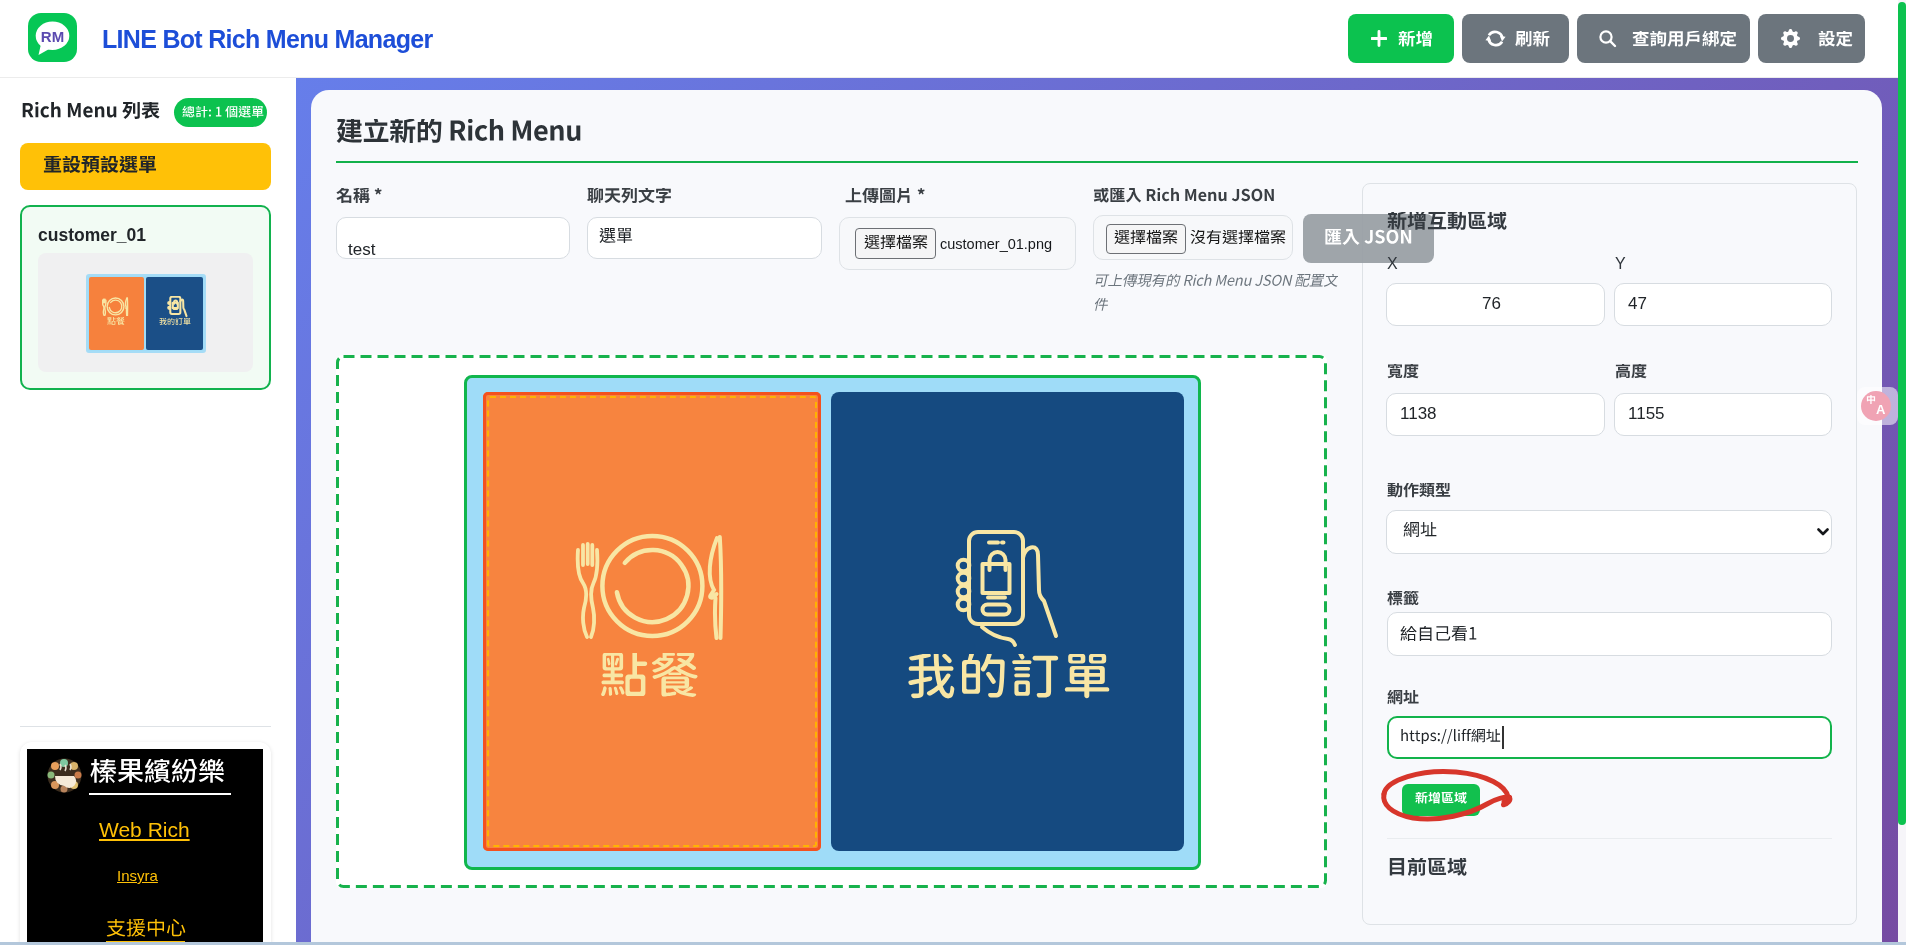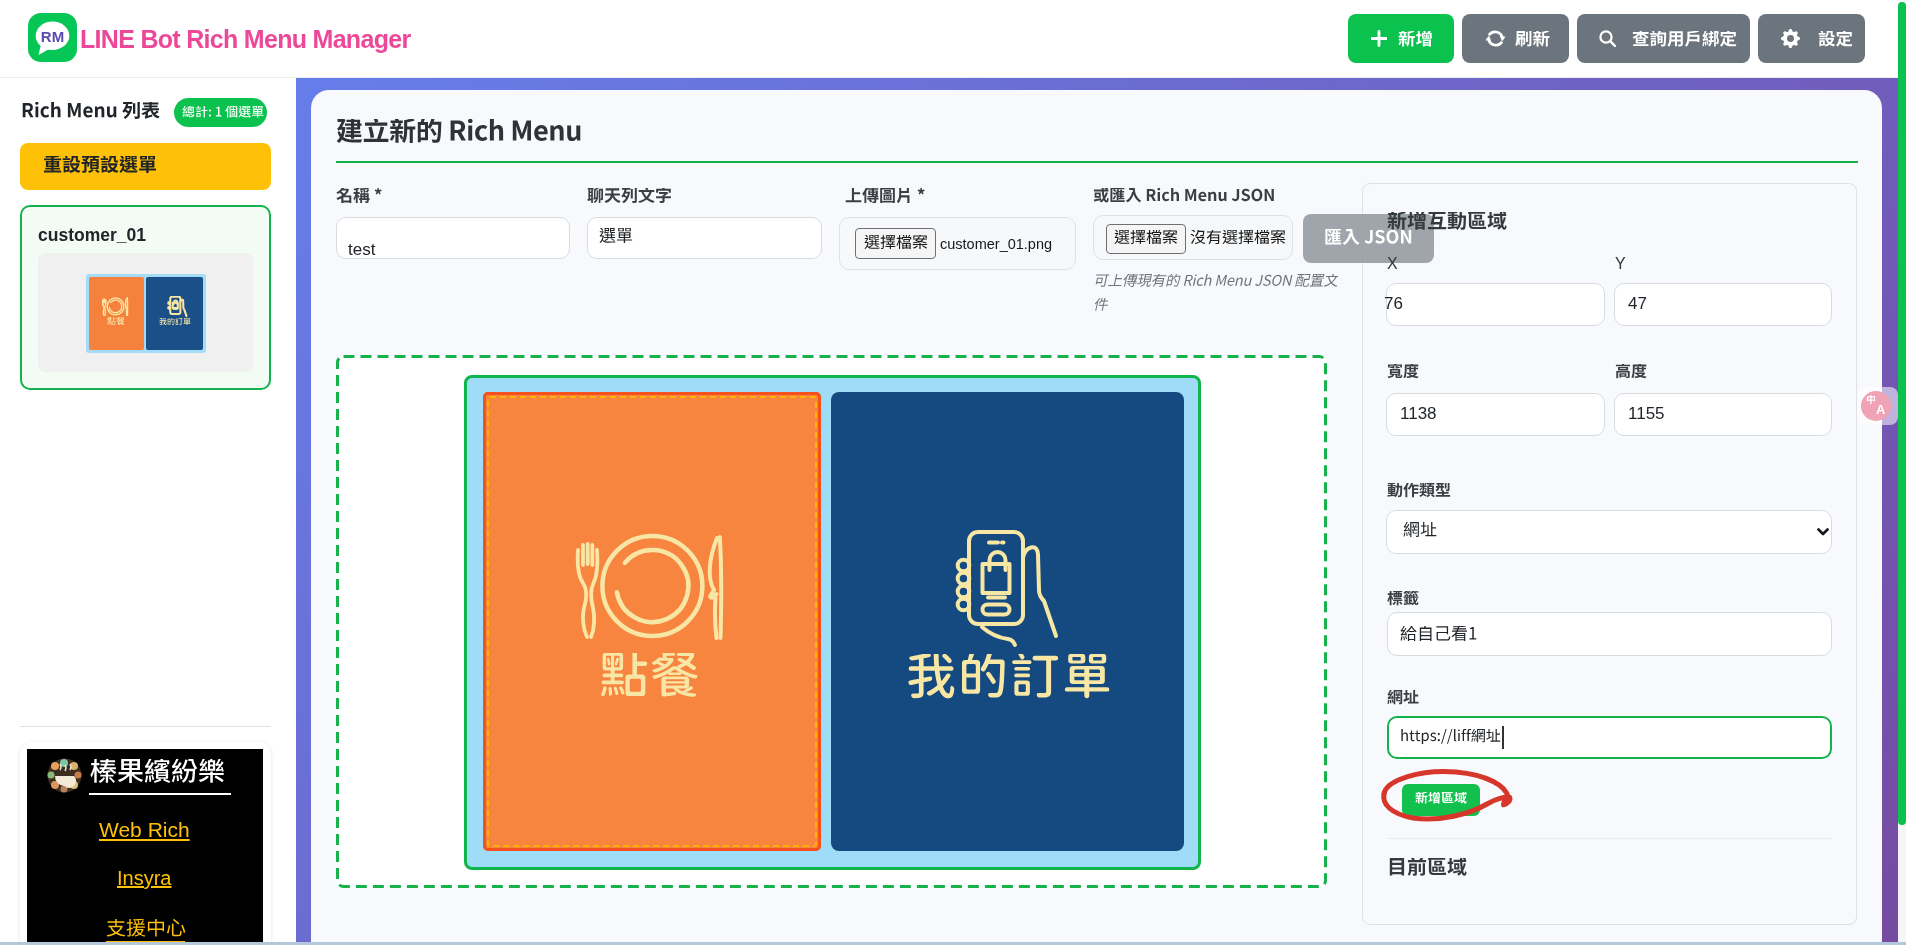--- a/index.html
+++ b/index.html
@@ -9,21 +9,21 @@
 <div class="abs" style="left:0;top:0;width:1620px;height:945px">
 
 <div class="abs" style="left:295px;top:78px;width:1603px;height:867px;background:linear-gradient(135deg,#667eea 0%,#764ba2 100%)"></div>
 <div class="abs" style="left:0;top:0;width:1906px;height:78px;background:#fff;border-bottom:1px solid #ececec"></div>
 <svg class="abs" style="left:28px;top:13px" width="49" height="49" viewBox="0 0 49 49">
 <rect width="49" height="49" rx="13" fill="#06c755"></rect>
 <ellipse cx="24.5" cy="22.8" rx="16.8" ry="14.2" fill="#fff"></ellipse>
 <path d="M13 31 L10.5 42 L23 35 Z" fill="#fff"></path>
 <text x="24.5" y="28.5" text-anchor="middle" font-family="Liberation Sans" font-weight="bold" font-size="15" fill="#5b4ab0">RM</text>
 </svg>
-<div class="abs" style="left:80px;top:25px;font-size:25px;font-weight:bold;color:#ec4899;letter-spacing:-0.7px">LINE Bot Rich Menu Manager</div>
+<div class="abs" style="left:102px;top:25px;font-size:25px;font-weight:bold;color:#1d4ed8;letter-spacing:-0.7px">LINE Bot Rich Menu Manager</div>
 <div class="abs" style="left:1348px;top:14px;width:106px;height:49px;background:#0cc24f;border-radius:8px"></div>
 <svg class="abs" style="left:1371px;top:30px" width="16" height="17" viewBox="0 0 16 17">
       <path d="M8 1.5 V15.5 M1 8.5 H15" stroke="#fff" stroke-width="2.9" stroke-linecap="round"></path>
     </svg>
 <svg style="position:absolute;left:1398px;top:31px" width="35.0" height="17.5" viewBox="0 0 35.0 17.5">
       <path fill="#ffffff" d="M2.0 10.1C1.6 11.3 1.1 12.5 0.5 13.3C0.8 13.5 1.5 14.0 1.8 14.2C2.5 13.3 3.2 11.9 3.6 10.6ZM6.4 10.7C6.9 11.5 7.5 12.6 7.8 13.3L9.1 12.6C8.9 13.2 8.6 13.8 8.3 14.3C8.7 14.5 9.6 15.2 9.9 15.5C11.4 13.3 11.6 9.6 11.6 7.1V6.9H13.3V15.5H15.3V6.9H16.9V4.9H11.6V2.2C13.4 1.9 15.2 1.4 16.6 0.8L15.0 -0.7C13.7 -0.1 11.6 0.5 9.7 0.8V7.1C9.7 8.7 9.6 10.6 9.2 12.3C8.8 11.6 8.3 10.7 7.8 10.0ZM3.6 2.6H6.1C6.0 3.2 5.7 4.1 5.4 4.8H2.8L4.1 4.4C4.0 3.9 3.8 3.2 3.6 2.6ZM3.4 -0.5C3.6 -0.1 3.8 0.4 3.9 0.9H0.9V2.6H3.3L1.9 2.9C2.1 3.5 2.3 4.2 2.4 4.8H0.7V6.5H4.0V7.8H0.8V9.6H4.0V15.4H6.1V9.6H8.8V7.8H6.1V6.5H9.1V4.8H7.3C7.5 4.2 7.8 3.5 8.1 2.9L6.5 2.6H8.8V0.9H6.3C6.1 0.3 5.8 -0.5 5.5 -1.0Z M25.8 3.7C26.2 4.5 26.6 5.5 26.7 6.2L27.9 5.7C27.8 5.1 27.3 4.1 26.8 3.3ZM18.0 11.4 18.7 13.4C20.1 12.8 22.0 12.1 23.7 11.4L23.3 9.5L21.8 10.1V5.2H23.4V3.3H21.8V-0.6H19.9V3.3H18.3V5.2H19.9V10.7C19.2 11.0 18.5 11.2 18.0 11.4ZM24.0 1.7V7.8H33.7V1.7H31.7L33.0 -0.2L30.9 -0.9C30.6 -0.1 30.0 0.9 29.6 1.7H26.8L28.0 1.1C27.8 0.5 27.2 -0.3 26.8 -0.9L25.0 -0.2C25.4 0.4 25.8 1.1 26.0 1.7ZM25.6 3.0H28.0V6.4H25.6ZM29.5 3.0H31.9V6.4H29.5ZM26.7 12.4H31.0V13.2H26.7ZM26.7 11.0V10.0H31.0V11.0ZM24.8 8.5V15.6H26.7V14.7H31.0V15.6H33.0V8.5ZM30.7 3.3C30.4 4.1 30.0 5.1 29.6 5.8L30.6 6.2C31.0 5.5 31.5 4.6 31.9 3.8Z"></path>
     </svg>
 <div class="abs" style="left:1462px;top:14px;width:107px;height:49px;background:#6c757d;border-radius:8px"></div>
 <svg class="abs" style="left:1485px;top:28px" width="21" height="21" viewBox="0 0 20 20">
       <g fill="#fff">
@@ -118,21 +118,21 @@
         <circle cx="17" cy="31" r="3.5" fill="#b8845c"></circle>
 </g>
 <path d="M8 18 h19 a1 1 0 0 1 -9.5 10 a9.5 9.5 0 0 1 -9.5 -10z" fill="#f5ead8"></path>
 <path d="M13 12 q2 -3 0 -6 M18 13 q2 -3 0 -6 M23 12 q2 -3 0 -6" stroke="#e8e0d0" stroke-width="1.5" fill="none"></path>
 </svg>
 <svg style="position:absolute;left:90px;top:759px" width="135.0" height="27" viewBox="0 0 135.0 27">
       <path fill="#ffffff" d="M13.5 18.2C12.4 19.8 10.4 21.5 8.5 22.3C9.0 22.7 9.7 23.5 10.0 24.0C12.0 23.0 14.0 20.8 15.1 18.9ZM18.8 19.3C20.4 20.6 22.5 22.6 23.4 23.9L24.9 22.5C23.9 21.2 21.8 19.4 20.2 18.0ZM4.3 -1.2V3.9H1.2V6.3H4.0C3.3 9.7 1.9 13.7 0.4 15.9C0.8 16.6 1.4 17.7 1.6 18.5C2.6 16.8 3.6 14.3 4.3 11.6V23.8H6.7V10.8C7.3 12.0 8.0 13.4 8.4 14.3L8.9 13.6C9.4 14.1 9.9 14.6 10.2 15.0C11.2 14.4 12.0 13.7 12.8 13.0C13.0 13.4 13.1 13.8 13.1 14.1C14.0 14.0 14.9 13.9 15.8 13.8V15.7H10.3V17.6H15.8V23.8H18.1V17.6H23.5V15.7H18.1V13.4C19.0 13.2 19.9 13.0 20.7 12.7L19.2 11.1C17.8 11.6 15.7 12.0 13.6 12.3C14.2 11.6 14.7 10.9 15.2 10.2H19.3C20.7 12.1 22.9 14.0 25.2 15.0C25.4 14.4 25.8 13.4 26.3 12.9C24.7 12.3 23.0 11.3 21.8 10.2H25.9V8.2H16.3C16.6 7.6 16.8 7.1 17.0 6.5H24.6V4.7H17.6L18.0 3.2H25.1V1.2H18.4L18.7 -0.9L16.3 -1.2C16.3 -0.3 16.1 0.5 16.0 1.2H10.2V3.2H15.6L15.2 4.7H10.5V6.5H14.6C14.3 7.1 14.1 7.6 13.8 8.2H9.5V10.2H12.4C11.7 11.0 10.8 11.8 9.8 12.4C9.3 11.6 7.3 8.5 6.7 7.6V6.3H9.4V3.9H6.7V-1.2Z M31.2 0.1V11.1H39.2V13.1H28.6V15.4H37.2C34.9 17.8 31.2 19.9 27.8 21.0C28.4 21.5 29.2 22.4 29.6 23.1C33.0 21.8 36.6 19.4 39.2 16.7V23.9H41.9V16.5C44.5 19.2 48.1 21.6 51.5 22.9C51.9 22.2 52.6 21.3 53.2 20.8C49.9 19.7 46.3 17.7 43.8 15.4H52.5V13.1H41.9V11.1H50.0V0.1ZM33.9 6.6H39.2V8.9H33.9ZM41.9 6.6H47.2V8.9H41.9ZM33.9 2.2H39.2V4.6H33.9ZM41.9 2.2H47.2V4.6H41.9Z M58.8 16.6C59.1 18.6 59.3 21.2 59.4 23.0L61.2 22.6C61.2 20.9 60.9 18.3 60.5 16.3ZM56.1 16.4C55.9 18.7 55.5 21.3 54.8 23.0C55.4 23.2 56.3 23.5 56.7 23.7C57.3 22.0 57.8 19.2 58.0 16.7ZM61.2 16.1C61.7 17.7 62.4 19.8 62.6 21.1L64.3 20.5C64.0 19.3 63.4 17.2 62.8 15.7ZM68.3 14.4H75.8V15.6H68.3ZM68.3 17.1H75.8V18.3H68.3ZM68.3 11.9H75.8V13.0H68.3ZM67.9 6.1C67.0 7.0 65.6 7.8 64.1 8.3C64.6 8.7 65.2 9.4 65.6 9.8C67.1 9.0 68.8 7.9 69.8 6.7ZM55.8 15.4C56.3 15.1 57.1 14.9 61.9 14.2L62.1 15.6L64.0 15.0C63.8 13.6 63.2 11.2 62.5 9.3L60.8 9.7C61.0 10.5 61.3 11.4 61.5 12.3L58.5 12.7C60.5 10.2 62.4 7.2 64.0 4.2L61.9 3.1C61.4 4.2 60.8 5.4 60.2 6.5L57.9 6.7C59.3 4.7 60.6 2.1 61.6 -0.3L59.4 -1.2C58.5 1.7 56.8 4.8 56.3 5.6C55.8 6.4 55.3 6.9 54.9 7.0C55.1 7.6 55.5 8.7 55.6 9.2C56.0 9.0 56.5 8.9 58.9 8.6C58.1 9.9 57.3 11.0 57.0 11.4C56.2 12.4 55.6 13.0 55.0 13.2C55.3 13.8 55.7 14.9 55.8 15.4ZM76.1 6.0C75.3 6.8 74.2 7.4 72.9 8.0V5.9H76.1V4.2H67.6V5.9H70.6V8.9C68.4 9.6 65.8 10.1 63.4 10.5C63.8 10.9 64.4 11.9 64.6 12.3L66.0 12.0V19.8H69.7C68.1 20.6 65.6 21.6 63.8 22.2C64.2 22.7 64.6 23.5 64.9 23.9C66.9 23.2 69.6 22.2 71.7 21.2L70.1 19.8H74.0L73.1 21.2C75.3 22.1 77.7 23.2 79.2 24.0L80.2 22.2C78.8 21.6 76.5 20.6 74.5 19.8H78.1V10.3H72.1C74.5 9.4 76.7 8.3 78.1 6.8ZM64.4 1.2V5.2H66.6V3.0H77.0V5.2H79.3V1.2H73.3C73.0 0.5 72.7 -0.5 72.4 -1.2L69.9 -0.8C70.2 -0.2 70.4 0.5 70.6 1.2Z M86.4 16.6C86.7 18.4 87.0 20.7 87.0 22.3L89.0 21.8C88.9 20.2 88.6 18.0 88.3 16.2ZM83.5 16.4C83.1 18.5 82.5 21.0 81.7 22.6C82.3 22.7 83.2 23.0 83.7 23.2C84.3 21.6 85.0 19.1 85.4 16.8ZM89.4 16.1C89.8 17.5 90.4 19.3 90.6 20.5L92.5 19.8C92.3 18.7 91.7 16.9 91.2 15.5ZM95.2 0.5C94.7 3.3 93.4 7.0 91.4 9.2C92.0 9.6 92.8 10.2 93.3 10.7C95.4 8.2 96.8 4.3 97.6 0.9ZM82.7 15.4C83.3 15.1 84.2 14.8 90.3 13.9C90.5 14.4 90.5 14.9 90.6 15.3L92.6 14.7C92.4 13.3 91.7 10.8 91.0 9.0L89.1 9.4C89.3 10.2 89.6 11.2 89.9 12.0L85.6 12.6C87.8 10.2 89.9 7.2 91.7 4.2L89.6 2.9C89.0 4.2 88.3 5.4 87.6 6.5L84.9 6.7C86.3 4.7 87.7 2.2 88.7 -0.3L86.6 -1.2C85.6 1.8 83.8 4.8 83.3 5.6C82.8 6.4 82.3 6.9 81.8 7.1C82.1 7.7 82.4 8.7 82.5 9.2C82.9 9.0 83.5 8.8 86.3 8.5C85.3 9.9 84.5 10.9 84.1 11.4C83.2 12.4 82.6 13.0 82.0 13.1C82.2 13.8 82.6 14.9 82.7 15.4ZM98.4 -0.2V2.1H101.3C102.0 4.9 103.2 7.7 104.5 9.8H94.0V12.2H96.6C96.2 16.7 94.9 20.0 91.9 21.9C92.4 22.4 93.3 23.3 93.6 23.8C96.9 21.4 98.4 17.6 99.0 12.2H102.7C102.4 18.1 102.1 20.4 101.6 21.0C101.4 21.3 101.1 21.4 100.8 21.4C100.3 21.4 99.4 21.4 98.4 21.2C98.7 21.9 99.0 22.9 99.0 23.6C100.2 23.7 101.3 23.7 102.0 23.5C102.7 23.5 103.2 23.2 103.7 22.6C104.5 21.6 104.8 18.7 105.1 10.9V10.7C105.7 10.3 106.7 9.5 107.3 9.2C105.5 7.1 103.9 3.4 103.2 -0.2Z M120.1 7.4H122.9V9.8H120.1ZM120.1 3.2H122.9V5.6H120.1ZM116.9 16.8C115.2 18.6 111.8 20.2 108.7 20.9C109.3 21.4 110.0 22.4 110.4 23.0C113.6 22.1 117.1 20.0 119.0 17.7ZM124.4 18.2C127.0 19.6 130.4 21.8 132.0 23.2L133.7 21.3C131.9 20.0 128.5 17.9 125.9 16.6ZM120.3 12.4V13.9H109.3V16.0H120.3V23.8H122.8V16.0H133.7V13.9H122.8V12.4ZM120.6 -1.3C120.5 -0.6 120.3 0.4 120.1 1.3H117.9V11.7H125.2V1.3H122.1L122.9 -0.9ZM126.3 12.5C126.8 12.3 127.5 12.2 131.8 11.6L132.0 12.8L133.8 12.3C133.5 11.1 133.0 9.2 132.5 7.9L130.9 8.3L131.4 10.0L128.6 10.3C130.4 8.3 132.2 5.8 133.6 3.4L131.7 2.3C131.4 3.1 130.9 3.9 130.5 4.7L128.2 4.9C129.2 3.4 130.2 1.5 130.9 -0.4L128.8 -1.0C128.2 1.2 126.9 3.5 126.5 4.1C126.1 4.7 125.8 5.2 125.4 5.2C125.6 5.8 126.0 6.8 126.1 7.2C126.4 7.0 127.0 6.9 129.2 6.6C128.4 7.8 127.7 8.7 127.4 9.1C126.7 9.9 126.2 10.4 125.7 10.5C125.9 11.1 126.2 12.1 126.3 12.5ZM110.2 12.3C110.6 12.1 111.3 11.9 115.6 11.3L115.8 12.5L117.5 12.1C117.4 10.8 117.0 8.9 116.5 7.5L114.9 7.8L115.3 9.7L112.5 10.0C114.2 8.0 116.0 5.6 117.4 3.1L115.5 2.1C115.1 3.0 114.7 3.8 114.2 4.6L112.3 4.8C113.3 3.3 114.2 1.5 115.0 -0.2L112.9 -1.0C112.3 1.2 111.1 3.4 110.7 4.0C110.3 4.6 109.9 5.0 109.6 5.1C109.8 5.6 110.1 6.6 110.2 7.0C110.5 6.8 111.1 6.7 113.0 6.4C112.2 7.6 111.5 8.5 111.2 8.9C110.5 9.7 110.0 10.2 109.5 10.3C109.8 10.9 110.1 11.9 110.2 12.3Z"></path>
     </svg>
 <div class="abs" style="left:89px;top:793px;width:142px;height:2px;background:#fff"></div>
 <div class="abs" style="left:99px;top:818px;font-size:21px;color:#ffc107;text-decoration:underline">Web Rich</div>
-<div class="abs" style="left:117px;top:867px;font-size:20px;color:#ffc107;text-decoration:underline">Insyra</div>
+<div class="abs" style="left:117px;top:867px;font-size:15px;color:#ffc107;text-decoration:underline">Insyra</div>
 <svg style="position:absolute;left:106px;top:919px" width="80.0" height="20" viewBox="0 0 80.0 20">
       <path fill="#ffc107" d="M9.2 -0.8V2.3H1.5V3.7H9.2V6.8H2.5V8.3H4.6L4.2 8.5C5.2 10.6 6.7 12.4 8.6 13.8C6.3 15.0 3.6 15.7 0.7 16.2C1.0 16.5 1.4 17.2 1.5 17.6C4.6 17.0 7.5 16.1 10.0 14.7C12.3 16.1 15.1 17.0 18.3 17.5C18.6 17.1 19.0 16.4 19.3 16.1C16.3 15.7 13.7 14.9 11.5 13.8C13.8 12.2 15.6 10.1 16.8 7.4L15.7 6.8L15.5 6.8H10.7V3.7H18.4V2.3H10.7V-0.8ZM5.7 8.3H14.6C13.5 10.3 12.0 11.8 10.1 13.0C8.2 11.8 6.7 10.2 5.7 8.3Z M31.6 1.6C31.9 2.5 32.1 3.7 32.2 4.4L33.5 4.1C33.3 3.4 33.1 2.3 32.8 1.4ZM37.2 -0.7C34.9 -0.1 30.6 0.2 27.1 0.3C27.3 0.6 27.5 1.1 27.5 1.5C31.0 1.4 35.4 1.1 38.1 0.5ZM28.0 2.1C28.4 2.9 28.8 3.9 29.0 4.6L30.2 4.2C30.0 3.6 29.6 2.5 29.2 1.7ZM36.4 1.2C36.0 2.2 35.3 3.6 34.6 4.6H27.5V5.8H30.1L29.9 7.4H27.0V8.7H29.7C29.2 11.6 28.1 14.8 25.3 16.5C25.6 16.8 26.1 17.2 26.3 17.6C28.3 16.3 29.5 14.4 30.3 12.3C30.9 13.3 31.7 14.2 32.6 15.0C31.4 15.7 30.1 16.2 28.5 16.5C28.8 16.8 29.2 17.3 29.4 17.6C31.0 17.2 32.5 16.6 33.7 15.8C35.1 16.6 36.7 17.3 38.5 17.7C38.7 17.3 39.1 16.7 39.4 16.4C37.7 16.1 36.2 15.6 34.9 14.9C36.1 13.7 37.1 12.3 37.7 10.4L36.8 10.0L36.6 10.1H30.9L31.2 8.7H39.0V7.4H31.4L31.5 5.8H38.4V4.6H36.0C36.6 3.7 37.3 2.7 37.9 1.7ZM31.1 11.2H35.9C35.4 12.4 34.7 13.4 33.8 14.1C32.6 13.3 31.7 12.4 31.1 11.2ZM23.3 -0.8V3.2H20.8V4.6H23.3V9.5L20.7 10.3L20.9 11.8L23.3 11.0V15.9C23.3 16.1 23.2 16.2 23.0 16.2C22.8 16.2 22.0 16.2 21.1 16.2C21.3 16.6 21.5 17.2 21.5 17.6C22.8 17.6 23.6 17.6 24.1 17.3C24.6 17.1 24.7 16.7 24.7 15.9V10.5L27.0 9.8L26.8 8.4L24.7 9.1V4.6H26.9V3.2H24.7V-0.8Z M49.2 -0.8V2.8H41.9V12.3H43.4V11.0H49.2V17.6H50.7V11.0H56.5V12.2H58.0V2.8H50.7V-0.8ZM43.4 9.6V4.2H49.2V9.6ZM56.5 9.6H50.7V4.2H56.5Z M65.9 4.8V14.7C65.9 16.7 66.5 17.2 68.7 17.2C69.2 17.2 72.2 17.2 72.7 17.2C75.0 17.2 75.5 16.1 75.7 12.3C75.3 12.2 74.6 11.9 74.2 11.6C74.1 15.1 73.9 15.8 72.7 15.8C72.0 15.8 69.4 15.8 68.8 15.8C67.7 15.8 67.5 15.6 67.5 14.7V4.8ZM62.7 6.3C62.4 8.7 61.7 11.8 60.9 13.8L62.4 14.5C63.2 12.3 63.8 8.9 64.1 6.6ZM75.2 6.3C76.3 8.7 77.4 11.8 77.8 13.9L79.3 13.3C78.9 11.2 77.8 8.2 76.6 5.8ZM66.8 0.9C68.7 2.2 71.1 4.2 72.2 5.5L73.3 4.3C72.1 3.1 69.7 1.2 67.9 -0.1Z"></path>
     </svg>
 <div class="abs" style="left:106px;top:941px;width:79px;height:2px;background:#ffc107"></div>
 <div class="abs" style="left:311px;top:90px;width:1571px;height:875px;background:#f8f9fc;border-radius:18px"></div>
 <svg style="position:absolute;left:336px;top:119px" width="246.0" height="27" viewBox="0 0 246.0 27">
       <path fill="#2d3338" d="M10.5 0.7V3.1H15.0V4.4H9.0V6.8H15.0V8.2H10.3V10.6H15.0V11.9H10.2V14.2H15.0V15.5H9.1V18.0H15.0V19.8H18.1V18.0H25.3V15.5H18.1V14.2H24.4V11.9H18.1V10.6H24.1V6.8H25.6V4.4H24.1V0.7H18.1V-1.3H15.0V0.7ZM18.1 6.8H21.2V8.2H18.1ZM18.1 4.4V3.1H21.2V4.4ZM2.5 11.9C2.5 11.5 3.3 11.0 3.9 10.7H6.2C6.0 12.4 5.6 14.0 5.2 15.4C4.7 14.5 4.2 13.4 3.9 12.2L1.5 13.0C2.2 15.2 3.0 16.9 3.9 18.3C3.1 19.8 2.0 21.0 0.7 21.9C1.4 22.3 2.5 23.4 3.0 24.0C4.2 23.2 5.2 22.0 6.0 20.6C8.8 22.9 12.5 23.5 17.1 23.5H25.0C25.2 22.6 25.7 21.2 26.2 20.5C24.3 20.6 18.7 20.6 17.2 20.6C13.2 20.6 9.8 20.1 7.3 18.0C8.4 15.4 9.1 12.2 9.4 8.2L7.6 7.8L7.0 7.9H6.1C7.3 5.8 8.5 3.5 9.6 1.0L7.6 -0.3L6.6 0.1H1.5V3.0H5.5C4.5 5.1 3.5 7.0 3.1 7.6C2.5 8.5 1.8 9.2 1.2 9.4C1.6 10.0 2.2 11.3 2.5 11.9Z M32.4 8.3C33.3 11.7 34.3 16.2 34.6 19.1L38.1 18.2C37.7 15.3 36.7 11.0 35.6 7.6ZM37.6 -0.8C38.0 0.5 38.6 2.3 38.9 3.5H29.0V6.8H51.3V3.5H39.3L42.3 2.7C42.0 1.5 41.4 -0.3 40.8 -1.6ZM44.6 7.6C43.9 11.5 42.4 16.4 41.1 19.7H27.8V23.0H52.4V19.7H44.6C45.9 16.6 47.2 12.3 48.2 8.3Z M56.3 15.7C55.7 17.4 54.8 19.2 53.9 20.5C54.5 20.8 55.5 21.5 56.0 22.0C57.0 20.5 58.1 18.3 58.8 16.4ZM63.1 16.5C63.9 17.8 64.8 19.5 65.2 20.6L67.2 19.4C66.9 20.3 66.5 21.2 66.0 22.0C66.6 22.4 67.9 23.4 68.5 23.9C70.8 20.5 71.2 14.9 71.2 10.9V10.6H73.7V23.9H76.8V10.6H79.3V7.6H71.2V3.3C73.8 2.9 76.6 2.2 78.8 1.3L76.4 -1.1C74.4 -0.2 71.1 0.7 68.1 1.2V10.9C68.1 13.4 68.0 16.3 67.3 18.9C66.8 17.9 66.0 16.5 65.2 15.4ZM58.7 4.0H62.7C62.4 5.0 61.9 6.4 61.5 7.4H57.5L59.5 6.8C59.4 6.0 59.1 4.9 58.7 4.0ZM58.5 -0.8C58.7 -0.2 59.0 0.6 59.3 1.4H54.6V4.0H58.3L56.1 4.5C56.4 5.4 56.7 6.5 56.8 7.4H54.2V10.0H59.4V12.1H54.4V14.8H59.4V23.8H62.6V14.8H66.8V12.1H62.6V10.0H67.2V7.4H64.4C64.8 6.5 65.2 5.5 65.6 4.4L63.3 4.0H66.8V1.4H62.9C62.6 0.4 62.1 -0.7 61.7 -1.6Z M94.3 10.6C95.6 12.6 97.3 15.3 98.0 16.9L100.8 15.3C99.9 13.7 98.1 11.1 96.8 9.2ZM95.6 -1.3C94.8 1.9 93.5 5.2 92.0 7.5V3.1H87.8C88.2 1.9 88.7 0.5 89.1 -0.8L85.6 -1.3C85.5 -0.1 85.2 1.7 84.8 3.1H81.8V23.2H84.7V21.2H92.0V8.5C92.7 9.0 93.6 9.7 94.1 10.1C94.9 8.9 95.7 7.5 96.4 5.8H102.2C102.0 15.4 101.6 19.4 100.8 20.3C100.5 20.7 100.2 20.8 99.6 20.8C98.9 20.8 97.3 20.8 95.6 20.6C96.1 21.5 96.6 22.9 96.6 23.8C98.2 23.8 99.9 23.8 100.9 23.7C102.0 23.5 102.8 23.2 103.5 22.2C104.6 20.8 104.9 16.4 105.3 4.3C105.3 3.9 105.3 2.8 105.3 2.8H97.6C98.1 1.7 98.4 0.5 98.7 -0.6ZM84.7 5.9H89.0V10.3H84.7ZM84.7 18.4V13.1H89.0V18.4Z M118.6 10.9V4.8H121.2C123.7 4.8 125.1 5.5 125.1 7.7C125.1 9.8 123.7 10.9 121.2 10.9ZM125.5 21.6H129.9L125.3 13.4C127.5 12.5 129.1 10.7 129.1 7.7C129.1 3.1 125.7 1.6 121.5 1.6H114.6V21.6H118.6V14.0H121.4Z M132.3 21.6H136.2V6.5H132.3ZM134.3 4.0C135.6 4.0 136.6 3.2 136.6 1.9C136.6 0.6 135.6 -0.3 134.3 -0.3C132.9 -0.3 132.0 0.6 132.0 1.9C132.0 3.2 132.9 4.0 134.3 4.0Z M146.5 22.0C148.2 22.0 150.0 21.4 151.5 20.1L149.9 17.5C149.0 18.2 148.0 18.7 146.9 18.7C144.8 18.7 143.2 16.9 143.2 14.0C143.2 11.2 144.8 9.3 147.1 9.3C147.9 9.3 148.6 9.7 149.4 10.3L151.3 7.8C150.2 6.8 148.7 6.1 146.9 6.1C142.8 6.1 139.1 9.0 139.1 14.0C139.1 19.1 142.4 22.0 146.5 22.0Z M153.9 21.6H157.9V11.2C159.0 10.1 159.8 9.5 161.0 9.5C162.5 9.5 163.1 10.3 163.1 12.7V21.6H167.1V12.2C167.1 8.4 165.7 6.1 162.4 6.1C160.4 6.1 158.9 7.2 157.7 8.3L157.9 5.5V0.1H153.9Z M176.8 21.6H180.4V13.3C180.4 11.3 180.1 8.6 179.9 6.7H180.0L181.6 11.4L184.7 19.8H187.0L190.1 11.4L191.7 6.7H191.9C191.6 8.6 191.3 11.3 191.3 13.3V21.6H195.0V1.6H190.6L187.2 11.0C186.8 12.2 186.5 13.5 186.0 14.8H185.9C185.5 13.5 185.1 12.2 184.7 11.0L181.3 1.6H176.8Z M205.7 22.0C207.6 22.0 209.5 21.3 211.0 20.3L209.7 17.9C208.5 18.5 207.5 18.9 206.3 18.9C204.0 18.9 202.4 17.6 202.1 15.2H211.4C211.5 14.8 211.6 14.1 211.6 13.3C211.6 9.1 209.4 6.1 205.3 6.1C201.7 6.1 198.2 9.2 198.2 14.0C198.2 19.0 201.5 22.0 205.7 22.0ZM202.0 12.5C202.3 10.3 203.7 9.2 205.3 9.2C207.3 9.2 208.2 10.5 208.2 12.5Z M214.4 21.6H218.4V11.2C219.5 10.1 220.3 9.5 221.5 9.5C223.0 9.5 223.7 10.3 223.7 12.7V21.6H227.6V12.2C227.6 8.4 226.2 6.1 223.0 6.1C220.9 6.1 219.4 7.2 218.1 8.5H218.0L217.7 6.5H214.4Z M235.9 22.0C237.9 22.0 239.4 21.0 240.7 19.4H240.8L241.1 21.6H244.3V6.5H240.3V16.7C239.3 18.0 238.5 18.6 237.3 18.6C235.8 18.6 235.1 17.8 235.1 15.4V6.5H231.2V15.9C231.2 19.7 232.6 22.0 235.9 22.0Z"></path>
     </svg>
 <div class="abs" style="left:336px;top:161px;width:1522px;height:2px;background:#12b14b"></div>
 <svg style="position:absolute;left:336px;top:188px" width="46.5" height="17" viewBox="0 0 46.5 17">
@@ -220,21 +220,21 @@
 <svg style="position:absolute;left:906.0px;top:654px" width="208.0" height="50" viewBox="0 0 208.0 50">
       <path fill="#f8e6a4" d="M37.1 0.3Q37.8 -0.2 38.8 -0.2Q39.7 -0.1 40.4 0.5Q41.7 1.8 43.1 3.1Q44.4 4.5 45.2 5.5Q45.9 6.3 45.7 7.2Q45.5 8.1 44.7 8.8Q43.8 9.3 43.0 9.1Q42.1 8.9 41.5 8.1Q40.6 7.0 39.2 5.6Q38.0 4.2 36.8 3.0Q36.1 2.4 36.2 1.6Q36.2 0.9 37.1 0.3ZM45.2 12.3Q46.2 12.3 46.9 12.9Q47.5 13.5 47.5 14.6Q47.5 15.6 46.9 16.2Q46.2 16.8 45.2 16.8H4.9Q3.9 16.8 3.2 16.2Q2.7 15.5 2.7 14.5Q2.7 13.5 3.2 12.9Q3.9 12.3 4.9 12.3ZM2.5 29.1Q2.2 28.0 2.7 27.3Q3.2 26.5 4.2 26.4Q7.2 25.9 10.2 25.3Q13.2 24.7 16.5 24.0Q19.9 23.3 24.0 22.5Q24.9 22.3 25.5 22.8Q26.2 23.3 26.2 24.2Q26.3 25.2 25.8 25.9Q25.2 26.6 24.3 26.9Q21.5 27.4 19.0 28.0Q16.6 28.6 14.3 29.1Q12.1 29.6 9.9 30.1Q7.8 30.5 5.5 31.0Q4.5 31.2 3.6 30.7Q2.8 30.2 2.5 29.1ZM17.6 38.4Q17.6 40.5 17.1 41.6Q16.6 42.8 15.2 43.3Q13.9 43.9 12.3 44.0Q10.7 44.1 8.1 44.2Q7.0 44.2 6.2 43.5Q5.5 42.9 5.2 41.8Q5.1 40.8 5.6 40.1Q6.1 39.5 7.2 39.5Q8.8 39.5 9.9 39.5Q11.0 39.5 11.7 39.5Q12.4 39.5 12.6 39.2Q12.9 39.0 12.9 38.4V3.4H17.6ZM24.4 0.3Q25.1 1.2 24.8 1.9Q24.6 2.7 23.5 2.9Q20.7 3.8 18.0 4.3Q15.2 4.9 12.4 5.4Q9.6 5.9 6.2 6.4Q5.3 6.5 4.5 6.0Q3.8 5.5 3.4 4.6Q3.1 3.8 3.5 3.1Q3.9 2.5 4.8 2.4Q7.2 2.0 9.2 1.6Q11.2 1.2 13.1 0.8Q15.0 0.4 16.7 -0.0Q18.4 -0.5 20.2 -1.0Q21.4 -1.3 22.5 -1.0Q23.6 -0.7 24.4 0.3ZM30.1 -1.8Q31.2 -1.8 31.9 -1.2Q32.6 -0.5 32.6 0.6Q32.6 6.9 33.1 12.7Q33.6 18.5 34.6 23.4Q35.5 28.3 36.7 31.9Q38.0 35.5 39.4 37.6Q40.9 39.6 42.5 39.6Q43.5 39.6 43.9 38.1Q44.2 36.6 44.5 33.2Q44.6 32.2 45.1 31.9Q45.7 31.6 46.6 32.2Q47.5 32.8 48.0 33.8Q48.5 34.8 48.2 35.9Q47.8 39.1 47.1 41.0Q46.5 42.9 45.3 43.6Q44.1 44.4 42.1 44.4Q39.1 44.4 36.8 42.0Q34.5 39.6 32.8 35.5Q31.2 31.3 30.1 25.8Q29.0 20.2 28.4 13.8Q27.8 7.4 27.7 0.6Q27.7 -0.5 28.3 -1.2Q29.0 -1.8 30.1 -1.8ZM43.4 19.8Q44.2 20.1 44.5 20.9Q44.8 21.7 44.2 22.6Q42.4 25.6 40.3 28.3Q38.2 30.9 35.9 33.2Q33.6 35.5 30.9 37.5Q28.2 39.5 25.2 41.2Q24.2 41.8 23.2 41.6Q22.2 41.4 21.4 40.5Q20.7 39.6 20.9 38.9Q21.1 38.1 22.0 37.6Q26.0 35.5 29.2 33.0Q32.4 30.5 35.1 27.5Q37.8 24.5 40.1 20.8Q40.6 19.9 41.5 19.6Q42.4 19.3 43.4 19.8Z M72.0 19.5V23.6H58.6V19.5ZM66.1 -1.9Q67.2 -1.7 67.7 -0.9Q68.2 -0.1 67.8 0.9Q67.2 2.8 66.6 4.3Q66.0 5.9 65.2 7.5L61.5 6.6Q61.9 5.4 62.2 4.3Q62.5 3.3 62.7 2.3Q63.0 1.3 63.1 0.2Q63.4 -0.9 64.1 -1.5Q64.8 -2.1 66.0 -1.9ZM98.7 9.9Q98.4 17.9 98.2 23.4Q97.9 28.9 97.5 32.5Q97.1 36.1 96.6 38.1Q96.1 40.1 95.3 41.0Q94.4 42.2 93.4 42.7Q92.4 43.2 91.0 43.4Q89.7 43.5 88.2 43.5Q86.8 43.5 84.8 43.5Q83.8 43.5 83.1 42.8Q82.3 42.1 82.2 41.1Q82.0 40.0 82.5 39.5Q83.0 38.9 84.1 39.0Q85.8 39.1 87.1 39.1Q88.3 39.1 89.2 39.1Q90.0 39.1 90.5 39.0Q91.0 38.8 91.4 38.3Q92.0 37.6 92.4 35.9Q92.8 34.1 93.2 30.8Q93.5 27.5 93.8 22.6Q94.0 17.7 94.2 10.7Q94.2 9.9 93.5 9.9H81.0V5.6H95.9Q97.2 5.6 97.9 6.4Q98.7 7.1 98.7 8.4ZM84.0 -1.8Q85.0 -1.6 85.4 -0.8Q85.9 -0.1 85.6 0.9Q84.8 3.4 84.1 5.5Q83.5 7.6 82.7 9.4Q82.0 11.2 81.1 12.9Q80.2 14.6 79.1 16.4Q78.5 17.3 77.6 17.5Q76.7 17.6 75.8 17.0Q75.0 16.4 74.8 15.5Q74.7 14.6 75.2 13.7Q76.3 12.1 77.1 10.6Q77.9 9.1 78.6 7.5Q79.2 5.9 79.8 4.0Q80.5 2.1 81.0 -0.1Q81.3 -1.1 82.1 -1.6Q82.9 -2.1 84.0 -1.8ZM81.1 18.2Q82.0 17.7 82.8 17.9Q83.6 18.1 84.2 18.8Q85.1 20.0 86.1 21.4Q87.1 22.8 88.0 24.2Q88.9 25.5 89.4 26.4Q90.0 27.2 89.7 28.2Q89.5 29.1 88.6 29.6Q87.7 30.2 86.9 29.9Q86.1 29.6 85.6 28.8Q85.0 27.8 84.1 26.4Q83.2 24.9 82.2 23.5Q81.2 22.1 80.4 21.0Q79.9 20.2 80.1 19.4Q80.3 18.6 81.1 18.2ZM56.0 8.9Q56.0 7.5 56.9 6.7Q57.8 5.9 59.1 5.9H71.0Q72.4 5.9 73.2 6.7Q74.1 7.5 74.1 8.9V36.7Q74.1 38.0 73.2 38.9Q72.4 39.8 71.0 39.8H59.1Q57.8 39.8 56.9 38.9Q56.0 38.0 56.0 36.7ZM61.8 10.0Q61.1 10.0 60.8 10.4Q60.4 10.8 60.4 11.4V34.2Q60.4 34.8 60.8 35.1Q61.1 35.5 61.8 35.5H68.4Q69.0 35.5 69.4 35.1Q69.8 34.8 69.8 34.2V11.4Q69.8 10.8 69.4 10.4Q69.0 10.0 68.4 10.0Z M122.3 12.9Q123.1 12.9 123.6 13.4Q124.1 13.9 124.1 14.8Q124.1 15.6 123.6 16.1Q123.1 16.6 122.3 16.6H110.2Q109.3 16.6 108.8 16.1Q108.3 15.6 108.3 14.8Q108.3 13.9 108.8 13.4Q109.3 12.9 110.2 12.9ZM122.2 19.6Q123.0 19.6 123.5 20.1Q124.0 20.6 124.0 21.5Q124.0 22.3 123.5 22.8Q123.0 23.3 122.2 23.3H110.2Q109.3 23.3 108.8 22.8Q108.3 22.3 108.3 21.4Q108.3 20.6 108.8 20.1Q109.3 19.6 110.2 19.6ZM123.7 6.2Q124.5 6.2 125.0 6.7Q125.5 7.2 125.5 8.1Q125.5 9.0 125.0 9.5Q124.5 10.0 123.7 10.0H108.0Q107.2 10.0 106.7 9.5Q106.2 9.0 106.2 8.1Q106.2 7.2 106.7 6.7Q107.2 6.2 108.0 6.2ZM113.5 -1.6Q114.3 -2.0 115.2 -1.7Q116.0 -1.5 116.5 -0.7Q117.0 0.1 117.4 0.8Q117.8 1.4 118.2 2.1Q118.7 3.0 118.4 3.8Q118.1 4.7 117.2 5.2Q116.3 5.6 115.6 5.4Q114.8 5.1 114.5 4.2Q114.0 3.4 113.6 2.7Q113.2 2.0 112.7 1.1Q112.2 0.3 112.5 -0.4Q112.7 -1.1 113.5 -1.6ZM149.9 1.8Q151.0 1.8 151.6 2.4Q152.2 3.1 152.2 4.1Q152.2 5.1 151.6 5.8Q151.0 6.4 149.9 6.4H128.8Q127.8 6.4 127.2 5.8Q126.5 5.1 126.5 4.1Q126.5 3.0 127.2 2.4Q127.8 1.8 128.8 1.8ZM145.1 37.6Q145.1 39.8 144.4 41.0Q143.8 42.2 142.3 42.8Q141.3 43.2 140.2 43.4Q139.0 43.5 137.4 43.6Q135.9 43.6 133.8 43.6Q132.7 43.6 131.8 43.0Q131.0 42.4 130.8 41.2Q130.6 40.1 131.1 39.5Q131.7 38.8 132.8 38.9Q134.9 38.9 136.5 38.9Q138.1 38.9 138.8 38.9Q139.7 38.9 139.9 38.6Q140.2 38.3 140.2 37.5V3.2H145.1ZM108.4 29.4Q108.4 28.1 109.2 27.2Q110.1 26.4 111.5 26.4H120.8Q122.2 26.4 123.1 27.2Q123.9 28.1 123.9 29.4V38.7Q123.9 40.0 123.1 40.9Q122.2 41.8 120.8 41.8H111.5Q110.1 41.8 109.2 40.9Q108.4 40.0 108.4 38.7ZM113.5 30.3Q113.0 30.3 112.8 30.6Q112.5 30.9 112.5 31.3V36.9Q112.5 37.3 112.8 37.6Q113.0 37.9 113.5 37.9H118.8Q119.2 37.9 119.5 37.6Q119.8 37.3 119.8 36.9V31.3Q119.8 30.9 119.5 30.6Q119.2 30.3 118.8 30.3Z M178.3 14.1Q178.3 14.1 178.8 14.1Q179.3 14.1 180.1 14.1Q180.8 14.1 181.6 14.1Q182.3 14.1 182.8 14.1Q183.3 14.1 183.3 14.1Q183.3 14.1 183.3 15.6Q183.3 17.1 183.3 19.6Q183.3 22.1 183.3 25.0Q183.3 27.9 183.3 30.9Q183.3 33.9 183.3 36.3Q183.3 38.8 183.3 40.3Q183.3 41.8 183.3 41.8Q183.3 42.9 182.6 43.5Q181.9 44.2 180.8 44.2Q180.8 44.2 180.8 44.2Q180.8 44.2 180.8 44.2Q179.8 44.2 179.1 43.5Q178.3 42.9 178.3 41.8Q178.3 41.8 178.3 40.3Q178.3 38.8 178.3 36.3Q178.3 33.9 178.3 30.9Q178.3 27.9 178.3 25.0Q178.3 22.0 178.3 19.5Q178.3 17.1 178.3 15.6Q178.3 14.1 178.3 14.1ZM168.3 22.8Q168.3 22.8 168.3 23.1Q168.3 23.5 168.3 23.9Q168.3 24.4 168.3 24.8Q168.3 25.1 168.3 25.1Q168.3 25.6 168.7 26.0Q169.0 26.3 169.5 26.3Q169.5 26.3 170.8 26.3Q172.0 26.3 174.1 26.3Q176.2 26.3 178.7 26.3Q181.2 26.3 183.6 26.3Q186.1 26.3 188.2 26.3Q190.3 26.3 191.6 26.3Q192.8 26.3 192.8 26.3Q193.3 26.3 193.7 26.0Q194.0 25.6 194.0 25.1Q194.0 25.1 194.0 24.8Q194.0 24.4 194.0 23.9Q194.0 23.5 194.0 23.1Q194.0 22.8 194.0 22.8Q194.0 22.8 192.6 22.8Q191.2 22.8 188.9 22.8Q186.6 22.8 183.9 22.8Q181.2 22.8 178.4 22.8Q175.7 22.8 173.4 22.8Q171.1 22.8 169.7 22.8Q168.3 22.8 168.3 22.8ZM169.5 15.6Q169.0 15.6 168.7 16.0Q168.3 16.3 168.3 16.8Q168.3 16.8 168.3 17.2Q168.3 17.5 168.3 18.0Q168.3 18.4 168.3 18.8Q168.3 19.1 168.3 19.1Q168.3 19.1 169.7 19.1Q171.1 19.1 173.4 19.1Q175.7 19.1 178.4 19.1Q181.2 19.1 183.9 19.1Q186.7 19.1 188.9 19.1Q191.2 19.1 192.6 19.1Q194.0 19.1 194.0 19.1Q194.0 19.1 194.0 18.8Q194.0 18.4 194.0 18.0Q194.0 17.5 194.0 17.2Q194.0 16.8 194.0 16.8Q194.0 16.3 193.7 16.0Q193.3 15.6 192.8 15.6Q192.8 15.6 191.6 15.6Q190.3 15.6 188.2 15.6Q186.2 15.6 183.7 15.6Q181.2 15.6 178.7 15.6Q176.2 15.6 174.1 15.6Q172.0 15.6 170.8 15.6Q169.5 15.6 169.5 15.6ZM163.7 14.9Q163.7 13.6 164.6 12.8Q165.4 11.9 166.7 11.9Q166.7 11.9 168.3 11.9Q169.8 11.9 172.4 11.9Q175.1 11.9 178.2 11.9Q181.2 11.9 184.3 11.9Q187.4 11.9 190.1 11.9Q192.7 11.9 194.2 11.9Q195.8 11.9 195.8 11.9Q197.1 11.9 197.9 12.8Q198.8 13.6 198.8 14.9Q198.8 14.9 198.8 16.2Q198.8 17.4 198.8 19.2Q198.8 20.9 198.8 22.8Q198.8 24.6 198.8 25.8Q198.8 27.0 198.8 27.0Q198.8 28.4 197.9 29.2Q197.1 30.0 195.8 30.0Q195.8 30.0 194.2 30.0Q192.7 30.0 190.1 30.0Q187.4 30.0 184.3 30.0Q181.2 30.0 178.1 30.0Q175.1 30.0 172.4 30.0Q169.8 30.0 168.3 30.0Q166.7 30.0 166.7 30.0Q165.4 30.0 164.6 29.2Q163.7 28.4 163.7 27.0Q163.7 27.0 163.7 25.8Q163.7 24.6 163.7 22.8Q163.7 20.9 163.7 19.2Q163.7 17.4 163.7 16.2Q163.7 14.9 163.7 14.9ZM158.8 35.4Q158.8 34.5 159.4 33.9Q159.9 33.3 160.8 33.3Q160.8 33.3 162.6 33.3Q164.2 33.3 167.1 33.3Q170.0 33.3 173.6 33.3Q177.2 33.3 181.1 33.3Q184.9 33.3 188.5 33.3Q192.2 33.3 195.0 33.3Q197.9 33.3 199.6 33.3Q201.3 33.3 201.3 33.3Q202.2 33.3 202.8 33.9Q203.3 34.5 203.3 35.4Q203.3 35.4 203.3 35.4Q203.3 35.4 203.3 35.4Q203.3 36.4 202.8 36.9Q202.2 37.5 201.3 37.5Q201.3 37.5 199.6 37.5Q197.9 37.5 195.0 37.5Q192.2 37.5 188.5 37.5Q184.9 37.5 181.1 37.5Q177.2 37.5 173.6 37.5Q170.0 37.5 167.1 37.5Q164.2 37.5 162.6 37.5Q160.8 37.5 160.8 37.5Q159.9 37.5 159.4 36.9Q158.8 36.3 158.8 35.4Q158.8 35.4 158.8 35.4Q158.8 35.4 158.8 35.4ZM167.3 2.9Q166.9 2.9 166.7 3.2Q166.4 3.4 166.4 3.8Q166.4 3.8 166.4 4.1Q166.4 4.4 166.4 4.7Q166.4 5.0 166.4 5.3Q166.4 5.6 166.4 5.6Q166.4 5.9 166.7 6.2Q166.9 6.5 167.3 6.5Q167.3 6.5 168.0 6.5Q168.7 6.5 169.7 6.5Q170.7 6.5 171.6 6.5Q172.6 6.5 173.3 6.5Q173.9 6.5 173.9 6.5Q174.3 6.5 174.6 6.2Q174.8 5.9 174.8 5.6Q174.8 5.6 174.8 5.3Q174.8 5.0 174.8 4.7Q174.8 4.4 174.8 4.1Q174.8 3.8 174.8 3.8Q174.8 3.4 174.6 3.2Q174.3 2.9 173.9 2.9Q173.9 2.9 173.3 2.9Q172.6 2.9 171.6 2.9Q170.7 2.9 169.7 2.9Q168.7 2.9 168.0 2.9Q167.3 2.9 167.3 2.9ZM162.2 2.8Q162.2 1.4 163.0 0.6Q163.9 -0.2 165.2 -0.2Q165.2 -0.2 166.3 -0.2Q167.4 -0.2 169.1 -0.2Q170.8 -0.2 172.4 -0.2Q174.1 -0.2 175.2 -0.2Q176.2 -0.2 176.2 -0.2Q177.6 -0.2 178.4 0.6Q179.3 1.4 179.3 2.8Q179.3 2.8 179.3 3.3Q179.3 3.9 179.3 4.7Q179.3 5.4 179.3 6.0Q179.3 6.6 179.3 6.6Q179.3 7.9 178.4 8.8Q177.6 9.6 176.2 9.6Q176.2 9.6 175.2 9.6Q174.1 9.6 172.4 9.6Q170.8 9.6 169.1 9.6Q167.4 9.6 166.3 9.6Q165.2 9.6 165.2 9.6Q163.9 9.6 163.0 8.8Q162.2 7.9 162.2 6.6Q162.2 6.6 162.2 6.0Q162.2 5.4 162.2 4.7Q162.2 3.9 162.2 3.3Q162.2 2.8 162.2 2.8ZM188.0 2.9Q187.6 2.9 187.3 3.2Q187.1 3.4 187.1 3.8Q187.1 3.8 187.1 4.1Q187.1 4.4 187.1 4.7Q187.1 5.0 187.1 5.3Q187.1 5.6 187.1 5.6Q187.1 5.9 187.3 6.2Q187.6 6.5 188.0 6.5Q188.0 6.5 188.7 6.5Q189.3 6.5 190.4 6.5Q191.4 6.5 192.4 6.5Q193.4 6.5 194.1 6.5Q194.8 6.5 194.8 6.5Q195.2 6.5 195.5 6.2Q195.8 5.9 195.8 5.6Q195.8 5.6 195.8 5.3Q195.8 5.0 195.8 4.7Q195.8 4.4 195.8 4.1Q195.8 3.8 195.8 3.8Q195.8 3.4 195.5 3.2Q195.2 2.9 194.8 2.9Q194.8 2.9 194.1 2.9Q193.4 2.9 192.4 2.9Q191.4 2.9 190.4 2.9Q189.3 2.9 188.7 2.9Q188.0 2.9 188.0 2.9ZM182.9 2.8Q182.9 1.4 183.8 0.6Q184.6 -0.2 185.9 -0.2Q185.9 -0.2 187.1 -0.2Q188.2 -0.2 189.9 -0.2Q191.6 -0.2 193.2 -0.2Q194.9 -0.2 196.0 -0.2Q197.2 -0.2 197.2 -0.2Q198.4 -0.2 199.3 0.6Q200.2 1.4 200.2 2.8Q200.2 2.8 200.2 3.3Q200.2 3.9 200.2 4.7Q200.2 5.4 200.2 6.0Q200.2 6.6 200.2 6.6Q200.2 7.9 199.3 8.8Q198.4 9.6 197.2 9.6Q197.2 9.6 196.0 9.6Q194.9 9.6 193.2 9.6Q191.6 9.6 189.9 9.6Q188.2 9.6 187.1 9.6Q185.9 9.6 185.9 9.6Q184.6 9.6 183.8 8.8Q182.9 7.9 182.9 6.6Q182.9 6.6 182.9 6.0Q182.9 5.4 182.9 4.7Q182.9 3.9 182.9 3.3Q182.9 2.8 182.9 2.8Z"></path>
     </svg>
 <div class="abs" style="left:1362px;top:183px;width:495px;height:742px;background:#f8f9fc;border:1px solid #dee2e6;border-radius:8px"></div>
 <svg style="position:absolute;left:1387px;top:212px;z-index:7" width="120.0" height="20" viewBox="0 0 120.0 20">
       <path fill="#343a40" d="M2.3 11.6C1.9 12.9 1.2 14.2 0.5 15.2C1.0 15.4 1.7 16.0 2.1 16.3C2.8 15.2 3.6 13.6 4.1 12.2ZM7.4 12.2C7.9 13.2 8.6 14.4 8.9 15.2L10.4 14.4C10.1 15.1 9.8 15.7 9.5 16.3C10.0 16.6 10.9 17.3 11.3 17.7C13.0 15.2 13.3 11.0 13.3 8.1V7.8H15.2V17.7H17.5V7.8H19.4V5.6H13.3V2.5C15.3 2.1 17.3 1.6 19.0 1.0L17.2 -0.8C15.7 -0.1 13.3 0.5 11.1 0.9V8.1C11.1 9.9 11.0 12.1 10.5 14.0C10.1 13.3 9.5 12.2 8.9 11.4ZM4.1 2.9H7.0C6.8 3.7 6.5 4.7 6.2 5.5H3.2L4.7 5.0C4.6 4.5 4.3 3.6 4.1 2.9ZM3.9 -0.6C4.1 -0.1 4.3 0.5 4.5 1.0H1.1V2.9H3.8L2.1 3.3C2.4 4.0 2.6 4.8 2.7 5.5H0.8V7.4H4.6V9.0H0.9V11.0H4.6V17.6H6.9V11.0H10.1V9.0H6.9V7.4H10.4V5.5H8.3C8.6 4.8 8.9 4.0 9.2 3.3L7.5 2.9H10.1V1.0H7.2C7.0 0.3 6.6 -0.5 6.3 -1.2Z M29.4 4.2C30.0 5.1 30.4 6.3 30.6 7.1L31.9 6.5C31.7 5.8 31.2 4.6 30.7 3.8ZM20.6 13.0 21.3 15.4C23.0 14.7 25.1 13.8 27.1 13.0L26.6 10.9L24.9 11.5V6.0H26.7V3.8H24.9V-0.7H22.7V3.8H20.9V6.0H22.7V12.3C21.9 12.6 21.2 12.8 20.6 13.0ZM27.4 1.9V8.9H38.5V1.9H36.2L37.8 -0.3L35.3 -1.0C34.9 -0.2 34.3 1.1 33.8 1.9H30.7L32.0 1.3C31.7 0.6 31.1 -0.3 30.6 -1.0L28.5 -0.2C29.0 0.4 29.5 1.3 29.8 1.9ZM29.3 3.5H32.0V7.3H29.3ZM33.8 3.5H36.5V7.3H33.8ZM30.5 14.2H35.4V15.1H30.5ZM30.5 12.5V11.4H35.4V12.5ZM28.3 9.7V17.8H30.5V16.8H35.4V17.8H37.7V9.7ZM35.0 3.8C34.8 4.6 34.3 5.8 33.8 6.6L35.0 7.0C35.4 6.3 36.0 5.3 36.5 4.3Z M40.9 14.9V17.3H59.2V14.9H54.5C55.1 11.7 55.6 7.8 55.9 4.8L54.1 4.6L53.7 4.7H47.9L48.5 2.1H58.6V-0.2H41.5V2.1H45.8C45.2 5.5 44.3 9.7 43.5 12.4H52.4L52.0 14.9ZM47.5 7.0H53.2L52.8 10.1H46.8Z M72.6 -0.7 72.6 3.5H70.7V2.4H66.9V1.4C68.2 1.3 69.4 1.1 70.5 0.9L69.4 -0.9C67.2 -0.4 63.8 -0.1 60.8 0.1C61.0 0.6 61.2 1.3 61.3 1.8C62.4 1.8 63.5 1.7 64.7 1.6V2.4H60.7V4.2H64.7V4.9H61.2V11.2H64.7V11.9H61.2V13.6H64.7V14.8L60.6 15.1L60.9 17.1C63.1 16.9 66.0 16.7 68.9 16.3C69.4 16.8 70.0 17.5 70.3 17.9C73.6 15.3 74.6 11.1 74.8 5.7H76.6C76.5 12.2 76.3 14.7 75.9 15.2C75.7 15.5 75.5 15.6 75.2 15.6C74.8 15.6 74.1 15.6 73.2 15.5C73.6 16.1 73.8 17.1 73.9 17.8C74.8 17.8 75.8 17.8 76.4 17.7C77.0 17.5 77.5 17.3 78.0 16.7C78.6 15.8 78.8 12.8 79.0 4.6C79.0 4.3 79.0 3.5 79.0 3.5H74.9L74.9 -0.7ZM66.9 13.6H70.5V11.9H66.9V11.2H70.4V4.9H66.9V4.2H70.7V5.7H72.5C72.4 9.3 71.9 12.2 70.4 14.4L66.9 14.7ZM63.1 8.8H64.7V9.7H63.1ZM66.9 8.8H68.4V9.7H66.9ZM63.1 6.4H64.7V7.3H63.1ZM66.9 6.4H68.4V7.3H66.9Z M89.5 4.3H92.7V6.0H89.5ZM87.2 2.7V7.5H95.1V2.7ZM87.1 10.0H88.7V12.2H87.1ZM85.2 8.4V13.8H90.7V8.4ZM93.6 10.0H95.2V12.2H93.6ZM91.6 8.4V13.8H97.3V8.4ZM81.1 -0.3V1.8H81.9V12.3C81.9 16.0 83.6 17.1 87.1 17.1C88.0 17.1 93.7 17.1 95.1 17.1C96.7 17.1 98.5 17.0 99.2 16.8C99.1 16.3 99.0 15.2 98.9 14.6C98.0 14.8 96.4 14.9 95.2 14.9C93.7 14.9 88.1 14.9 86.9 14.9C84.9 14.9 84.3 14.2 84.3 12.4V1.8H98.2V-0.3Z M108.9 7.1H110.4V9.6H108.9ZM107.2 5.3V11.4H112.3V5.3ZM100.5 13.0 101.4 15.4C103.1 14.5 105.0 13.4 106.8 12.3L106.1 10.2L104.7 10.9V6.1H106.3V3.8H104.7V-0.7H102.5V3.8H100.7V6.1H102.5V12.1C101.8 12.4 101.1 12.7 100.5 13.0ZM116.8 5.3C116.5 6.6 116.1 7.8 115.7 9.0C115.5 7.4 115.4 5.7 115.3 3.9H119.2V1.8H118.3L119.2 1.0C118.7 0.4 117.7 -0.4 117.0 -1.0L115.6 0.2C116.2 0.6 116.8 1.2 117.3 1.8H115.2C115.2 0.8 115.2 -0.1 115.2 -1.0H112.9L113.0 1.8H106.6V3.9H113.1C113.2 7.0 113.4 10.0 113.9 12.4C113.6 12.8 113.4 13.2 113.1 13.5L112.9 11.9C110.3 12.5 107.7 13.1 106.0 13.4L106.5 15.6C108.3 15.2 110.5 14.6 112.6 14.0C111.9 14.8 111.0 15.5 110.1 16.1C110.6 16.5 111.5 17.3 111.8 17.7C112.8 16.9 113.8 16.0 114.6 15.0C115.2 16.7 116.1 17.8 117.2 17.8C118.7 17.8 119.3 17.0 119.6 14.3C119.1 14.1 118.5 13.6 118.0 13.0C117.9 14.8 117.8 15.5 117.5 15.5C117.0 15.5 116.6 14.5 116.2 12.7C117.4 10.7 118.3 8.3 118.9 5.6Z"></path>
     </svg>
 <div class="lat" style="left:1387px;top:255px;font-size:16px;color:#2f353b;z-index:7">X</div>
 <div class="lat" style="left:1615px;top:255px;font-size:16px;color:#2f353b">Y</div>
 <div class="inp" style="left:1386px;top:283px;width:219px;height:43px"></div>
-<div class="lat" style="left:1384px;top:294px">76</div>
+<div class="lat" style="left:1482px;top:294px">76</div>
 <div class="inp" style="left:1614px;top:283px;width:218px;height:43px"></div>
 <div class="lat" style="left:1628px;top:294px">47</div>
 <svg style="position:absolute;left:1387px;top:364px" width="32.0" height="16" viewBox="0 0 32.0 16">
       <path fill="#3a3f44" d="M4.7 7.6H11.3V8.1H4.7ZM4.7 9.1H11.3V9.7H4.7ZM4.7 6.0H11.3V6.6H4.7ZM10.8 11.2C11.2 11.6 11.6 12.2 11.8 12.6L13.3 12.2C13.1 11.8 12.6 11.2 12.3 10.8ZM6.7 -0.7C6.8 -0.4 7.0 0.0 7.1 0.4H1.0V3.5H2.8V1.8H13.2V3.5H15.0V0.4H9.4C9.3 -0.0 9.0 -0.5 8.8 -0.9ZM5.6 2.0V2.6H3.2V3.9H5.6V4.6H7.4V2.0ZM8.7 2.0V4.6H10.5V4.0H12.7V2.7H10.5V2.0ZM2.9 4.9V10.8H5.0C4.6 11.8 3.5 12.3 0.6 12.6C0.9 13.0 1.4 13.8 1.5 14.2C5.3 13.6 6.6 12.6 7.2 10.8H8.5V12.2C8.5 13.6 9.0 14.0 10.8 14.0C11.2 14.0 12.8 14.0 13.2 14.0C14.7 14.0 15.1 13.4 15.3 11.2C14.8 11.1 14.1 10.8 13.8 10.6C13.7 12.3 13.6 12.7 13.0 12.7C12.6 12.7 11.4 12.7 11.1 12.7C10.5 12.7 10.4 12.6 10.4 12.2V10.8H13.2V4.9Z M22.2 2.7V3.8H20.0V5.3H22.2V7.8H28.8V5.3H31.1V3.8H28.8V2.7H26.9V3.8H24.0V2.7ZM26.9 5.3V6.4H24.0V5.3ZM27.4 10.0C26.8 10.5 26.1 10.9 25.3 11.3C24.5 10.9 23.8 10.5 23.2 10.0ZM20.1 8.5V10.0H21.9L21.2 10.2C21.8 10.9 22.4 11.5 23.2 12.0C22.0 12.2 20.7 12.4 19.3 12.5C19.6 12.9 20.0 13.7 20.1 14.1C22.0 13.9 23.7 13.6 25.2 13.0C26.7 13.6 28.5 14.0 30.4 14.2C30.7 13.7 31.2 13.0 31.6 12.6C30.1 12.5 28.7 12.3 27.5 12.0C28.7 11.2 29.7 10.3 30.3 9.0L29.1 8.4L28.8 8.5ZM23.4 -0.5C23.6 -0.2 23.7 0.2 23.8 0.6H17.8V4.9C17.8 7.3 17.7 10.9 16.4 13.4C16.9 13.5 17.8 13.9 18.1 14.2C19.5 11.6 19.7 7.6 19.7 4.9V2.4H31.3V0.6H26.0C25.8 0.1 25.6 -0.5 25.4 -0.9Z"></path>
     </svg>
 <svg style="position:absolute;left:1615px;top:364px" width="32.0" height="16" viewBox="0 0 32.0 16">
       <path fill="#3a3f44" d="M4.9 4.2H11.2V5.1H4.9ZM3.0 2.9V6.4H13.2V2.9ZM6.7 -0.4 7.1 0.7H0.9V2.3H15.1V0.7H9.3L8.7 -0.9ZM4.4 9.2V13.4H6.2V12.8H10.8C11.0 13.1 11.2 13.7 11.3 14.1C12.4 14.1 13.3 14.1 13.9 13.9C14.5 13.7 14.7 13.3 14.7 12.5V7.0H1.3V14.2H3.2V8.6H12.8V12.5C12.8 12.7 12.7 12.7 12.4 12.7H11.4V9.2ZM6.2 10.5H9.7V11.4H6.2Z M22.2 2.7V3.8H20.0V5.3H22.2V7.8H28.8V5.3H31.1V3.8H28.8V2.7H26.9V3.8H24.0V2.7ZM26.9 5.3V6.4H24.0V5.3ZM27.4 10.0C26.8 10.5 26.1 10.9 25.3 11.3C24.5 10.9 23.8 10.5 23.2 10.0ZM20.1 8.5V10.0H21.9L21.2 10.2C21.8 10.9 22.4 11.5 23.2 12.0C22.0 12.2 20.7 12.4 19.3 12.5C19.6 12.9 20.0 13.7 20.1 14.1C22.0 13.9 23.7 13.6 25.2 13.0C26.7 13.6 28.5 14.0 30.4 14.2C30.7 13.7 31.2 13.0 31.6 12.6C30.1 12.5 28.7 12.3 27.5 12.0C28.7 11.2 29.7 10.3 30.3 9.0L29.1 8.4L28.8 8.5ZM23.4 -0.5C23.6 -0.2 23.7 0.2 23.8 0.6H17.8V4.9C17.8 7.3 17.7 10.9 16.4 13.4C16.9 13.5 17.8 13.9 18.1 14.2C19.5 11.6 19.7 7.6 19.7 4.9V2.4H31.3V0.6H26.0C25.8 0.1 25.6 -0.5 25.4 -0.9Z"></path>
     </svg>
 <div class="inp" style="left:1386px;top:393px;width:219px;height:43px"></div>
 <div class="lat" style="left:1400px;top:404px">1138</div>

